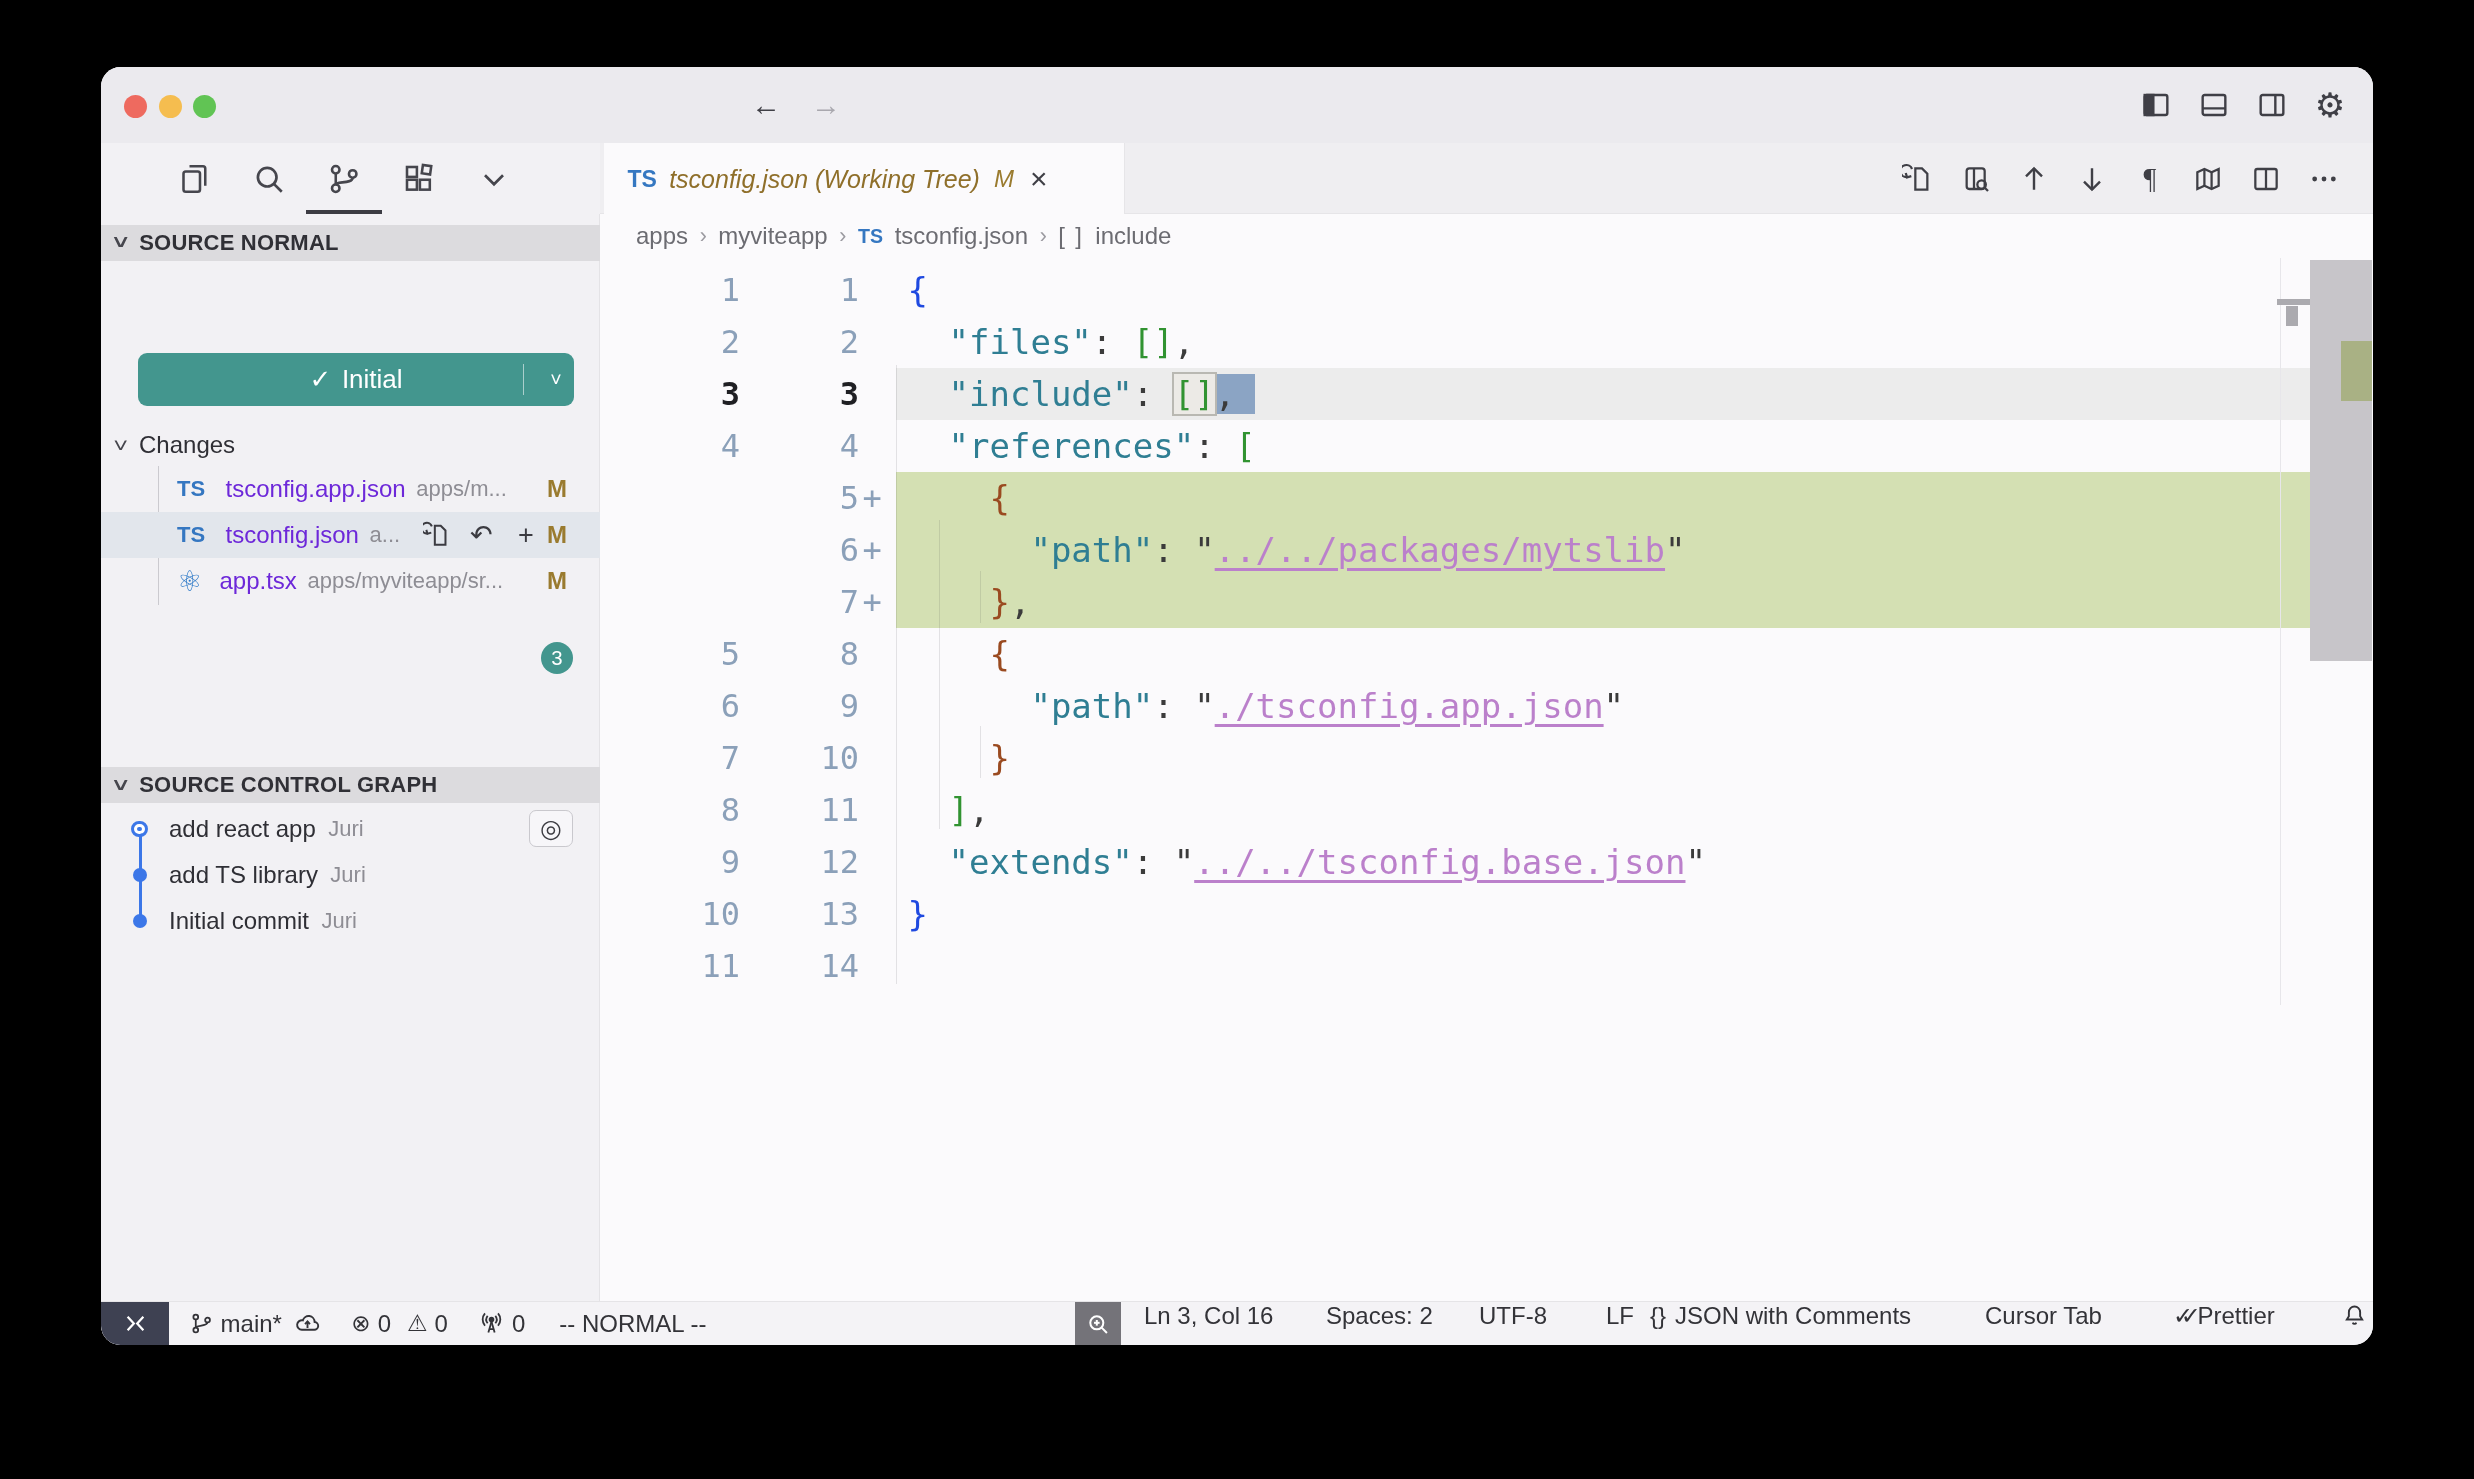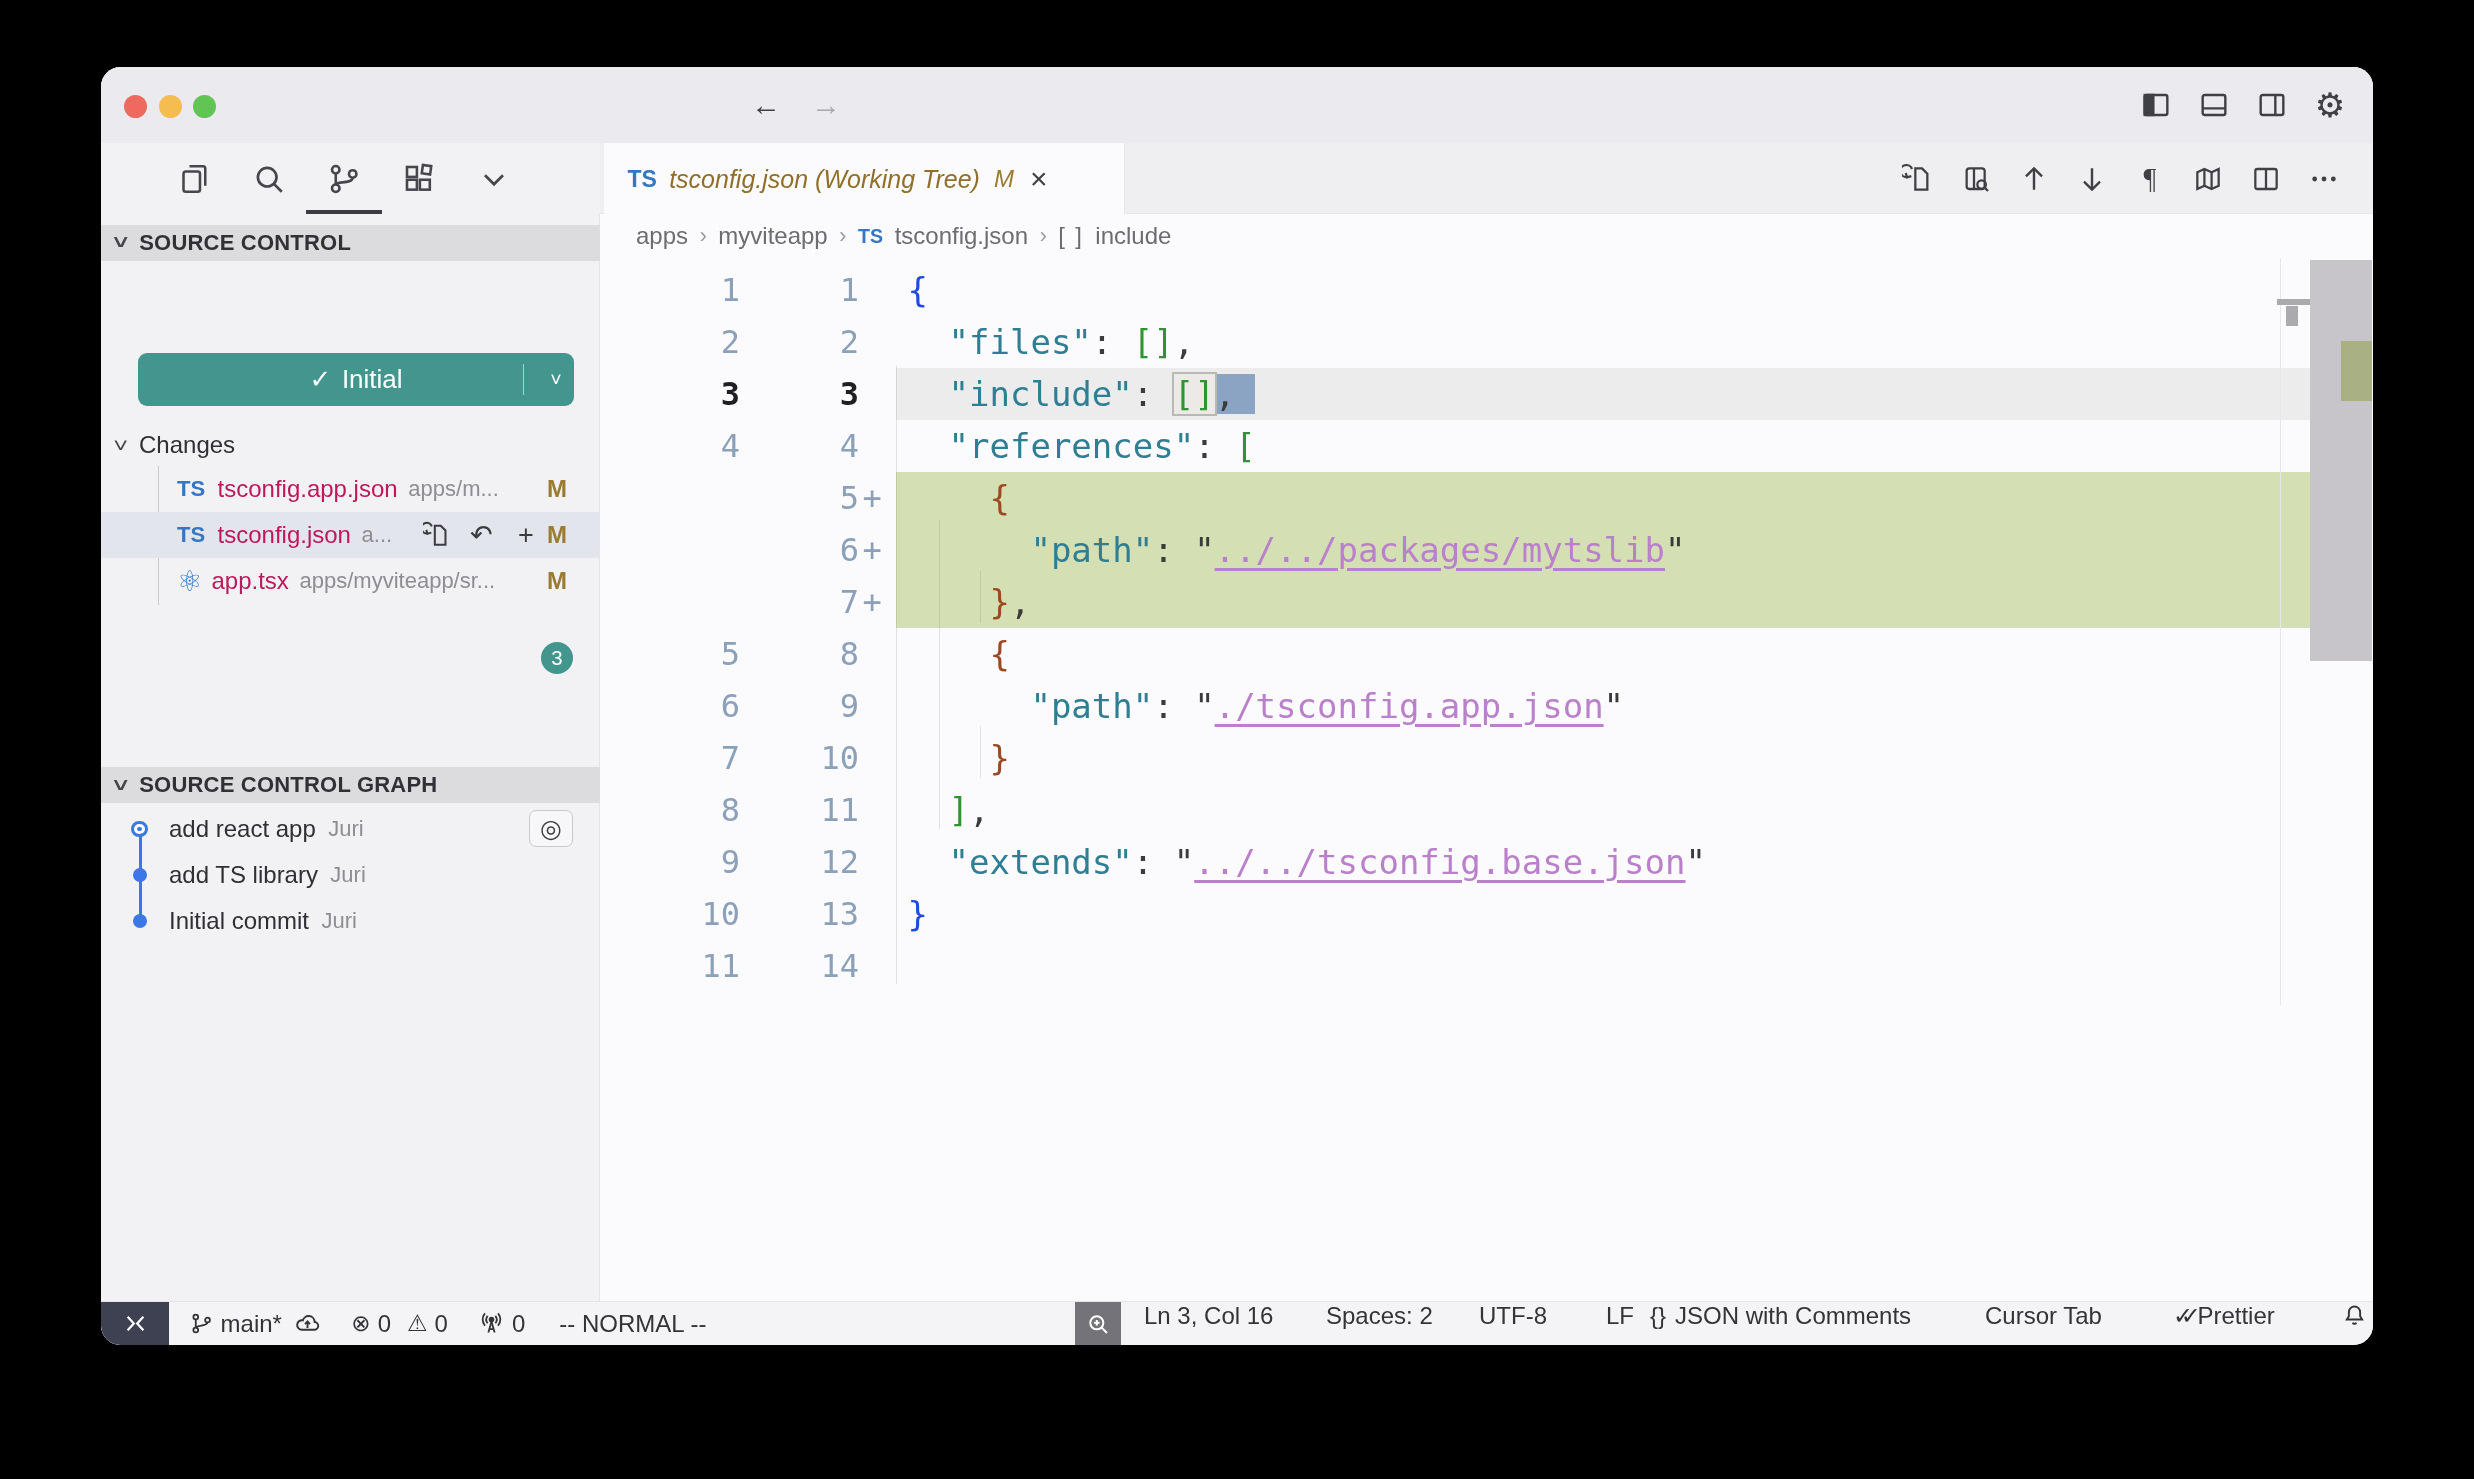--- a/index.html
+++ b/index.html
@@ -60,21 +60,21 @@
   .commit-split { position:absolute; right:50px; top:10.7px; bottom:10.7px; width:1.3px; background:rgba(255,255,255,.55); }
   .commit-chev { position:absolute; right:12.4px; top:0; height:100%; display:flex; align-items:center; color:#fff; font-size:19.6px; }
   .row-header { position:absolute; left:0; width:499px; height:36px; display:flex; align-items:center; padding-left:14.2px; gap:12.4px; }
   .count-badge { position:absolute; left:440px; top:1.8px; width:32px; height:32px; border-radius:50%;
     color:#fff; font-size:20.4px; display:flex; align-items:center; justify-content:center; }
   .file-rows { position:absolute; left:0; top:252px; width:499px; }
   .frow { height:46px; display:flex; align-items:center; padding-left:76px; position:relative; }
   .frow.selected { background:#e2e6ec; }
   .f-ts { font-weight:bold; color:#3577c1; font-size:22px; margin-right:12.4px; }
   .f-react { color:#2d79c7; font-size:28.4px; margin-right:9px; line-height:1; }
-  .f-name { font-size:24px; color:#be185d; white-space:nowrap; }
+  .f-name { font-size:24px; color:#6d28d9; white-space:nowrap;margin-left:8px; }
   .f-path { font-size:22px; color:#8e8d94; margin-left:10.7px; white-space:nowrap; }
   .f-badge { position:absolute; left:446px; font-size:24px; font-weight:bold; color:#9a7b2f; }
   .f-actions { position:absolute; left:320px; display:flex; align-items:center; gap:12.4px; color:#3b3b41; }
   .f-act { width:32px; height:32px; display:flex; align-items:center; justify-content:center; font-size:27px; }
   .indent-guide-sc { position:absolute; left:57px; top:252px; width:0.9px; height:139px; background:#cbcacf; }
   .graph-rows { position:absolute; left:0; top:592px; width:499px; }
   .grow { height:46px; display:flex; align-items:center; padding-left:68px; position:relative; }
   .gdot { position:absolute; left:32px; width:14.2px; height:14.2px; border-radius:50%; background:#3c77e8; }
   .gdot.head { width:10.7px; height:10.7px; background:#3c77e8; border:3.6px solid #fff; outline:3.1px solid #3c77e8; left:33px; }
   .gline { position:absolute; left:38px; top:615px; width:2.7px; height:92px; background:#3c77e8; }
@@ -262,21 +262,21 @@
       </div>
     </div>
   </div>
   <div class="activity-underline" style="position:absolute; left:205px; top:143px;"></div>
 
   <div class="content">
 
     <div class="sidebar">
       <div class="sec-header" style="top:10.7px;">
         <span class="chev">˅</span>
-        <span>SOURCE CONTROL</span>
+        <span>SOURCE NORMAL</span>
       </div>
       <div class="commit-btn" style="background:#43968e;">
         <span>✓</span>
         <span>Initial</span>
         <span class="commit-split"></span>
         <span class="commit-chev">˅</span>
       </div>
       <div class="row-header" style="top:213px;">
         <span class="chev">˅</span>
         <span>Changes</span>

